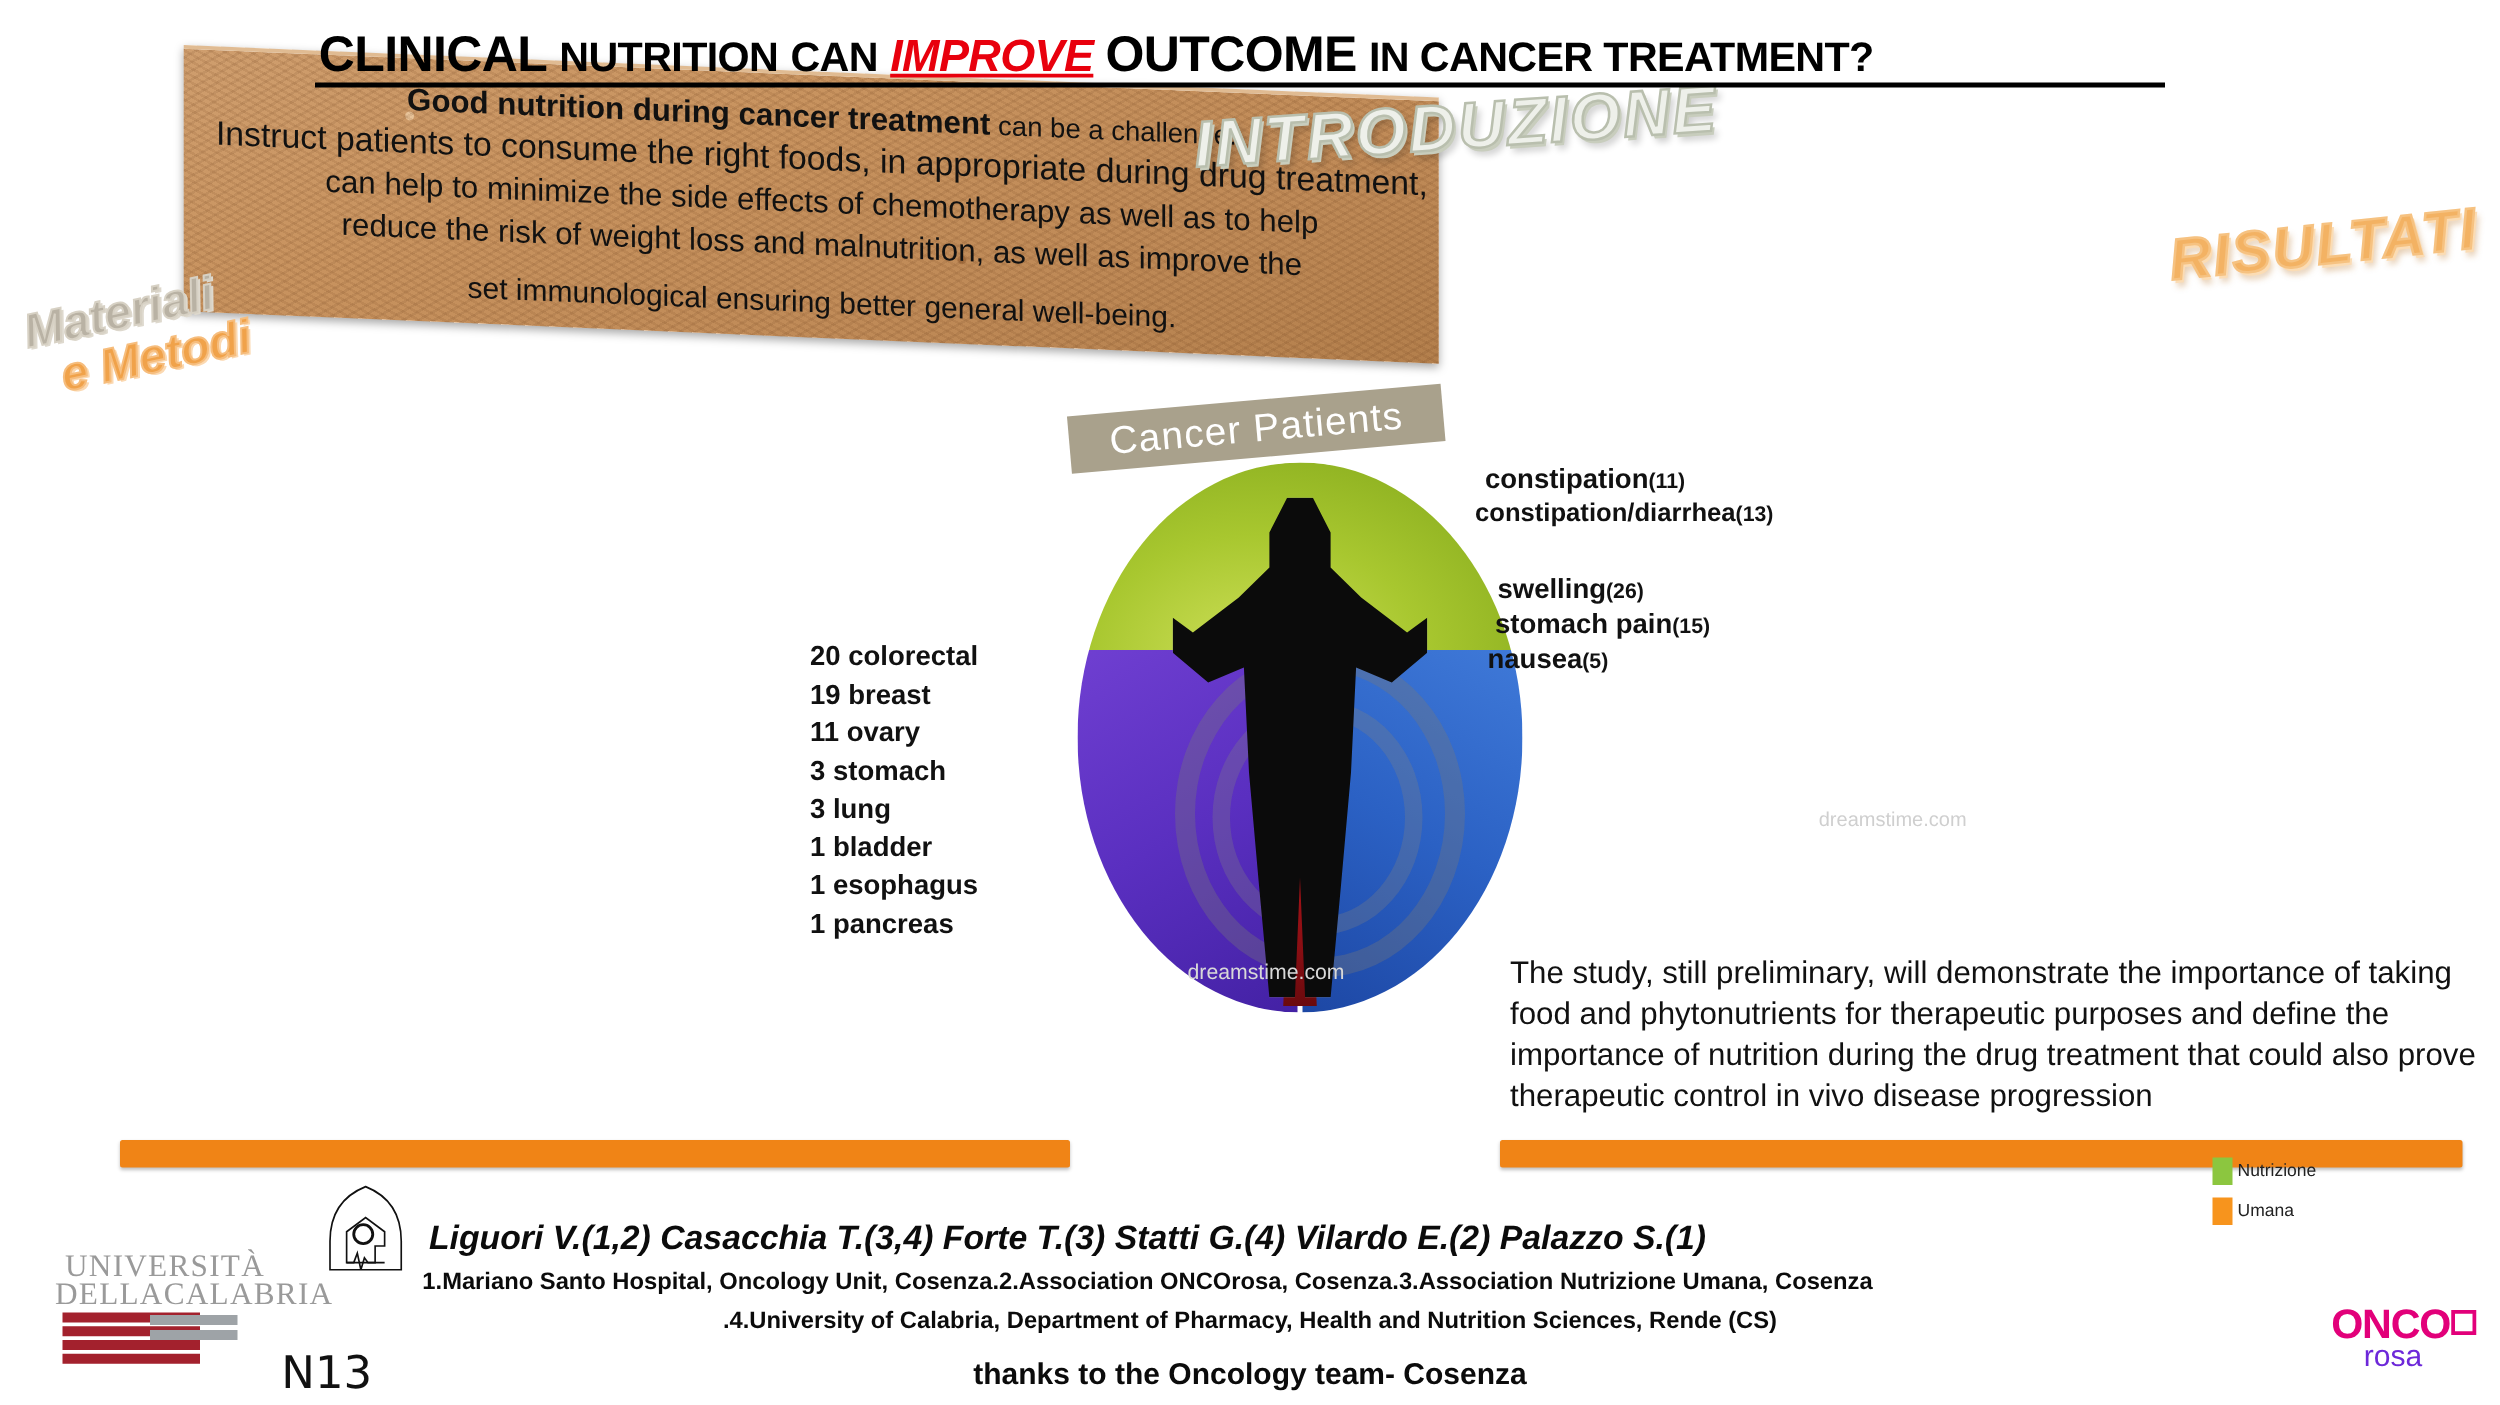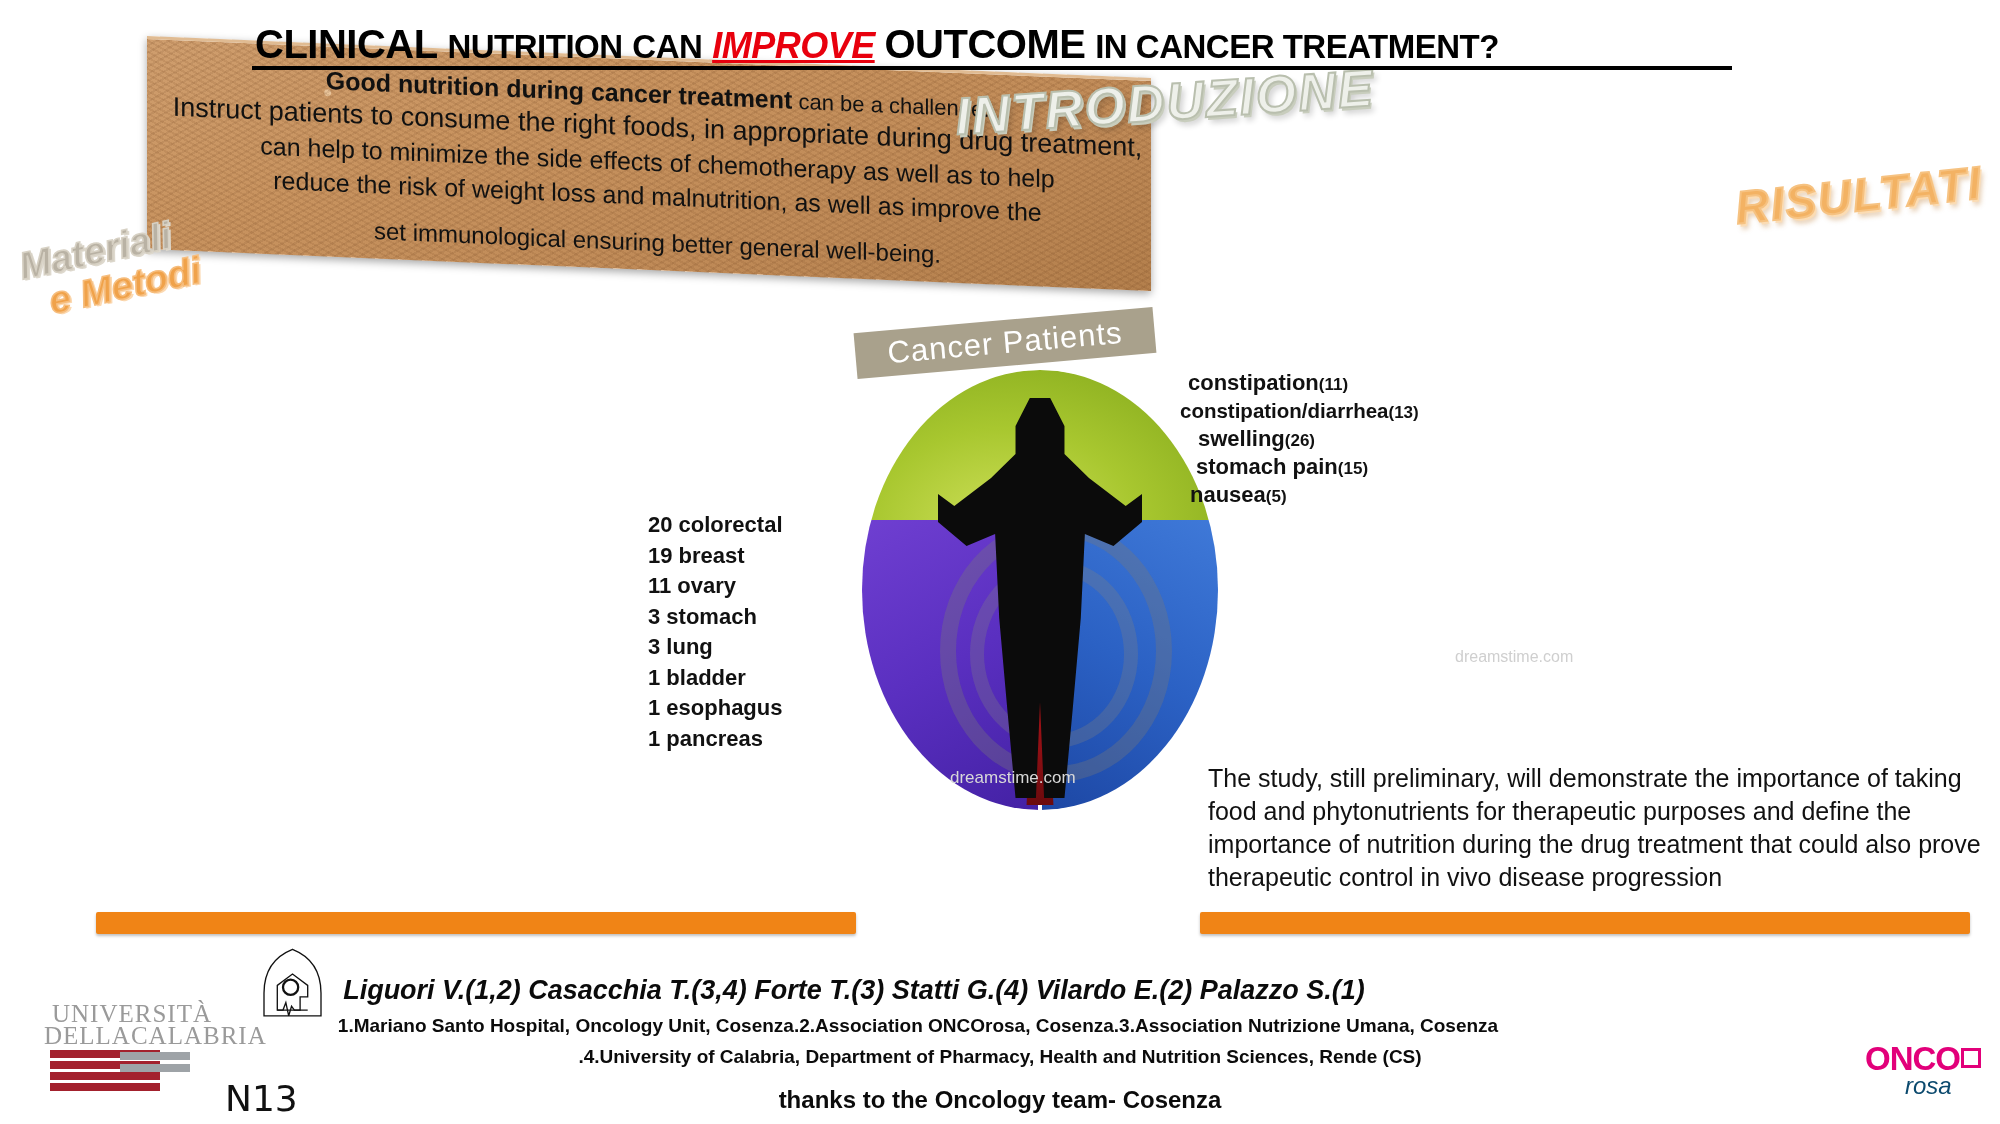--- a/index.html
+++ b/index.html
@@ -245,21 +245,21 @@
   .dreams{position:absolute;left:130px;top:398px;font-size:17px;color:#d8d8d8;z-index:29;}
 
   
   .symptoms{
     position:absolute;left:1180px;top:370px;width:320px;z-index:27;
     font-weight:bold;color:#111;
   }
   .symptoms div{line-height:26px;font-size:21px;white-space:nowrap;}
   .symptoms .s1{font-size:22px;padding-left:8px;}
   .symptoms .s2{font-size:20.5px;}
-  .symptoms .s3{font-size:22px;padding-left:18px;}
+  .symptoms .s3{font-size:22px;padding-left:18px;margin-top:33px;}
   .symptoms .s4{font-size:22px;padding-left:16px;}
   .symptoms .s5{font-size:22px;padding-left:10px;}
   .symptoms .n{font-size:17px;}
 
   
   .fork{position:absolute;left:1225px;top:490px;width:200px;height:220px;z-index:24;}
   .fork .handle{position:absolute;left:86px;top:70px;width:132px;height:18px;border-radius:9px;
     background:linear-gradient(180deg,#f2f4f6,#b9bfc6 40%,#82888f 100%);transform:rotate(25deg);}
   .fork .head{position:absolute;left:34px;top:40px;width:64px;height:40px;
     background:linear-gradient(180deg,#eef1f4,#aeb4bb);border-radius:6px;transform:rotate(25deg);}
@@ -342,21 +342,21 @@
   
   .nutumana{position:absolute;left:1770px;top:926px;width:120px;height:78px;z-index:28;font-size:12px;}
   .nutumana .box{position:absolute;left:0;top:0;width:16px;height:22px;background:#8cc63f;}
   .nutumana .box2{position:absolute;left:0;top:32px;width:16px;height:22px;background:#f7941d;}
   .nutumana .w1{position:absolute;left:20px;top:2px;color:#222;font-size:14px;}
   .nutumana .w2{position:absolute;left:20px;top:34px;color:#222;font-size:14px;}
 
   
   .oncorosa{position:absolute;left:1865px;top:1040px;z-index:28;}
   .oncorosa .o1{font-size:33px;font-weight:bold;color:#e2007a;letter-spacing:-1px;}
-  .oncorosa .o2{font-size:24px;font-style:italic;color:#0c4a6e;margin-left:40px;display:block;margin-top:-6px;}
+  .oncorosa .o2{font-size:24px;color:#6d28d9;margin-left:26px;display:block;margin-top:-6px;}
   .oncorosa .sq{display:inline-block;width:14px;height:14px;border:3px solid #e2007a;vertical-align:2px;margin-left:1px;}
 </style>
 </head>
 <body>
 
 <div id="poster">
   <div class="panel"></div>
   <div class="greenband"></div>
   <div class="greenband2"></div>
   <div class="bottomband"></div>
@@ -503,18 +503,24 @@
         <i></i>
         <i></i>
         <i></i>
       </div>
     <div class="gray">
         <i></i>
         <i></i>
       </div>
   </div>
 
+  <div class="nutumana">
+    <div class="box"></div>
+    <div class="box2"></div>
+    <div class="w1">Nutrizione</div>
+    <div class="w2">Umana</div>
+  </div>
 
   <div class="oncorosa">
     <span class="o1">ONCO</span><span class="sq"></span>
     <span class="o2">rosa</span>
   </div>
 </div>
 
 </body></html>

